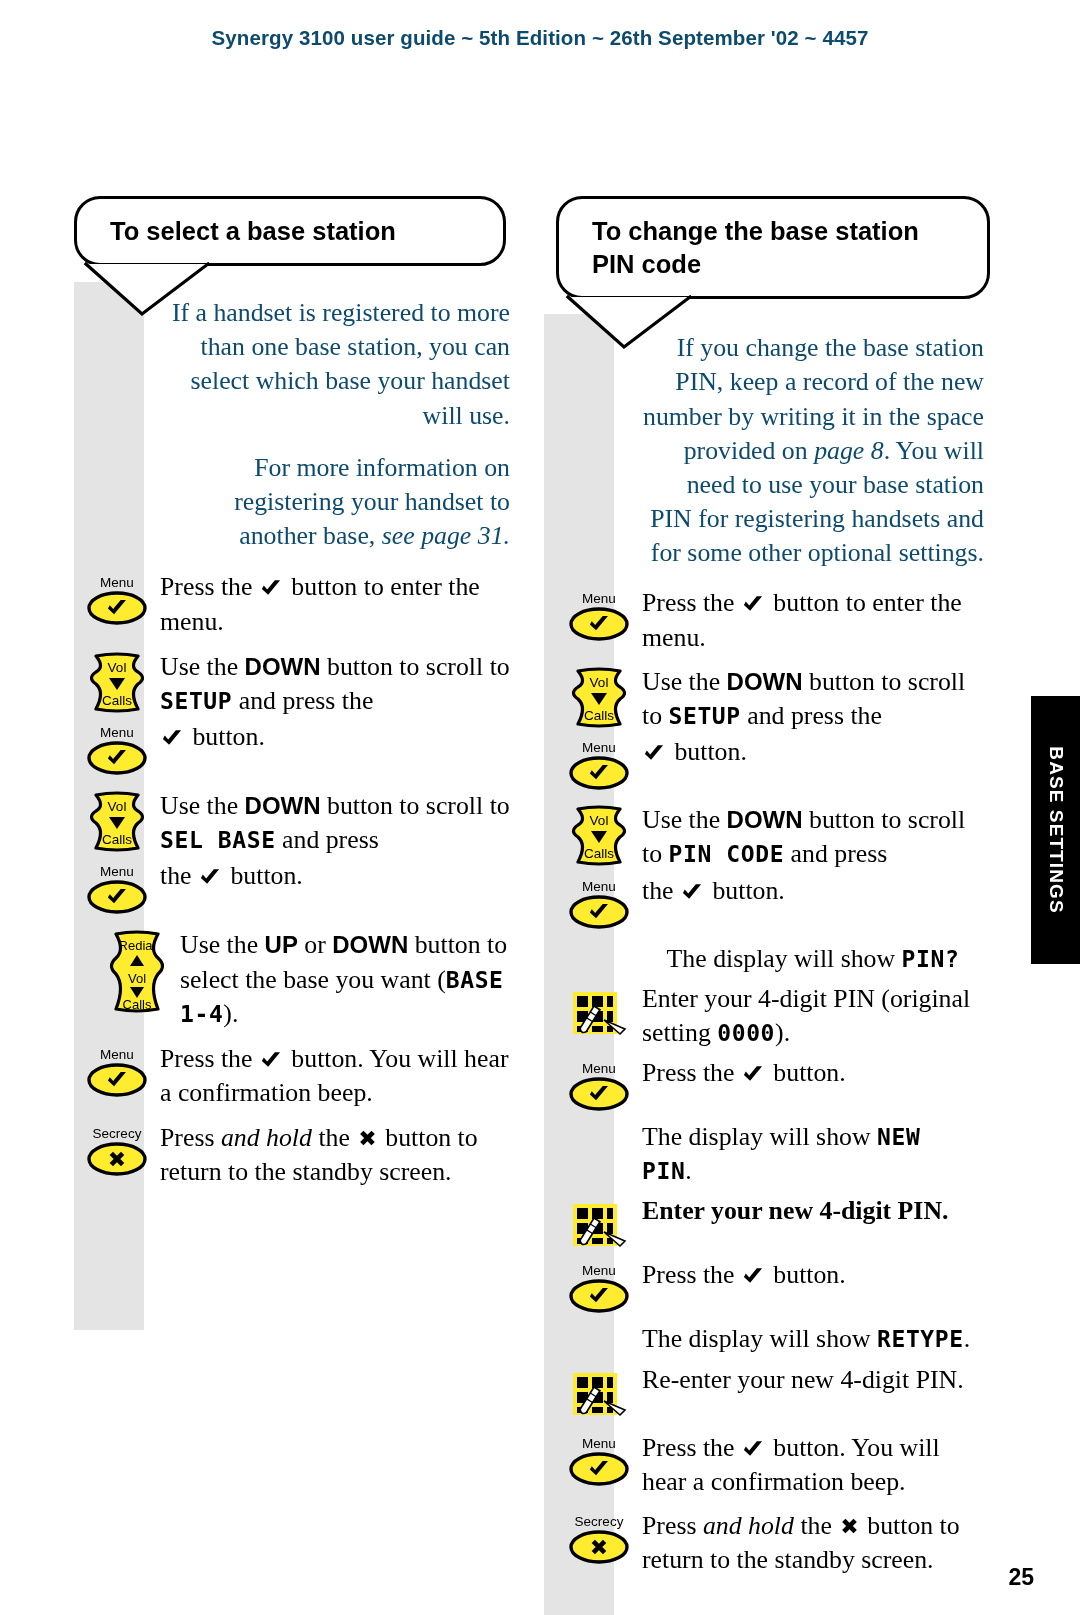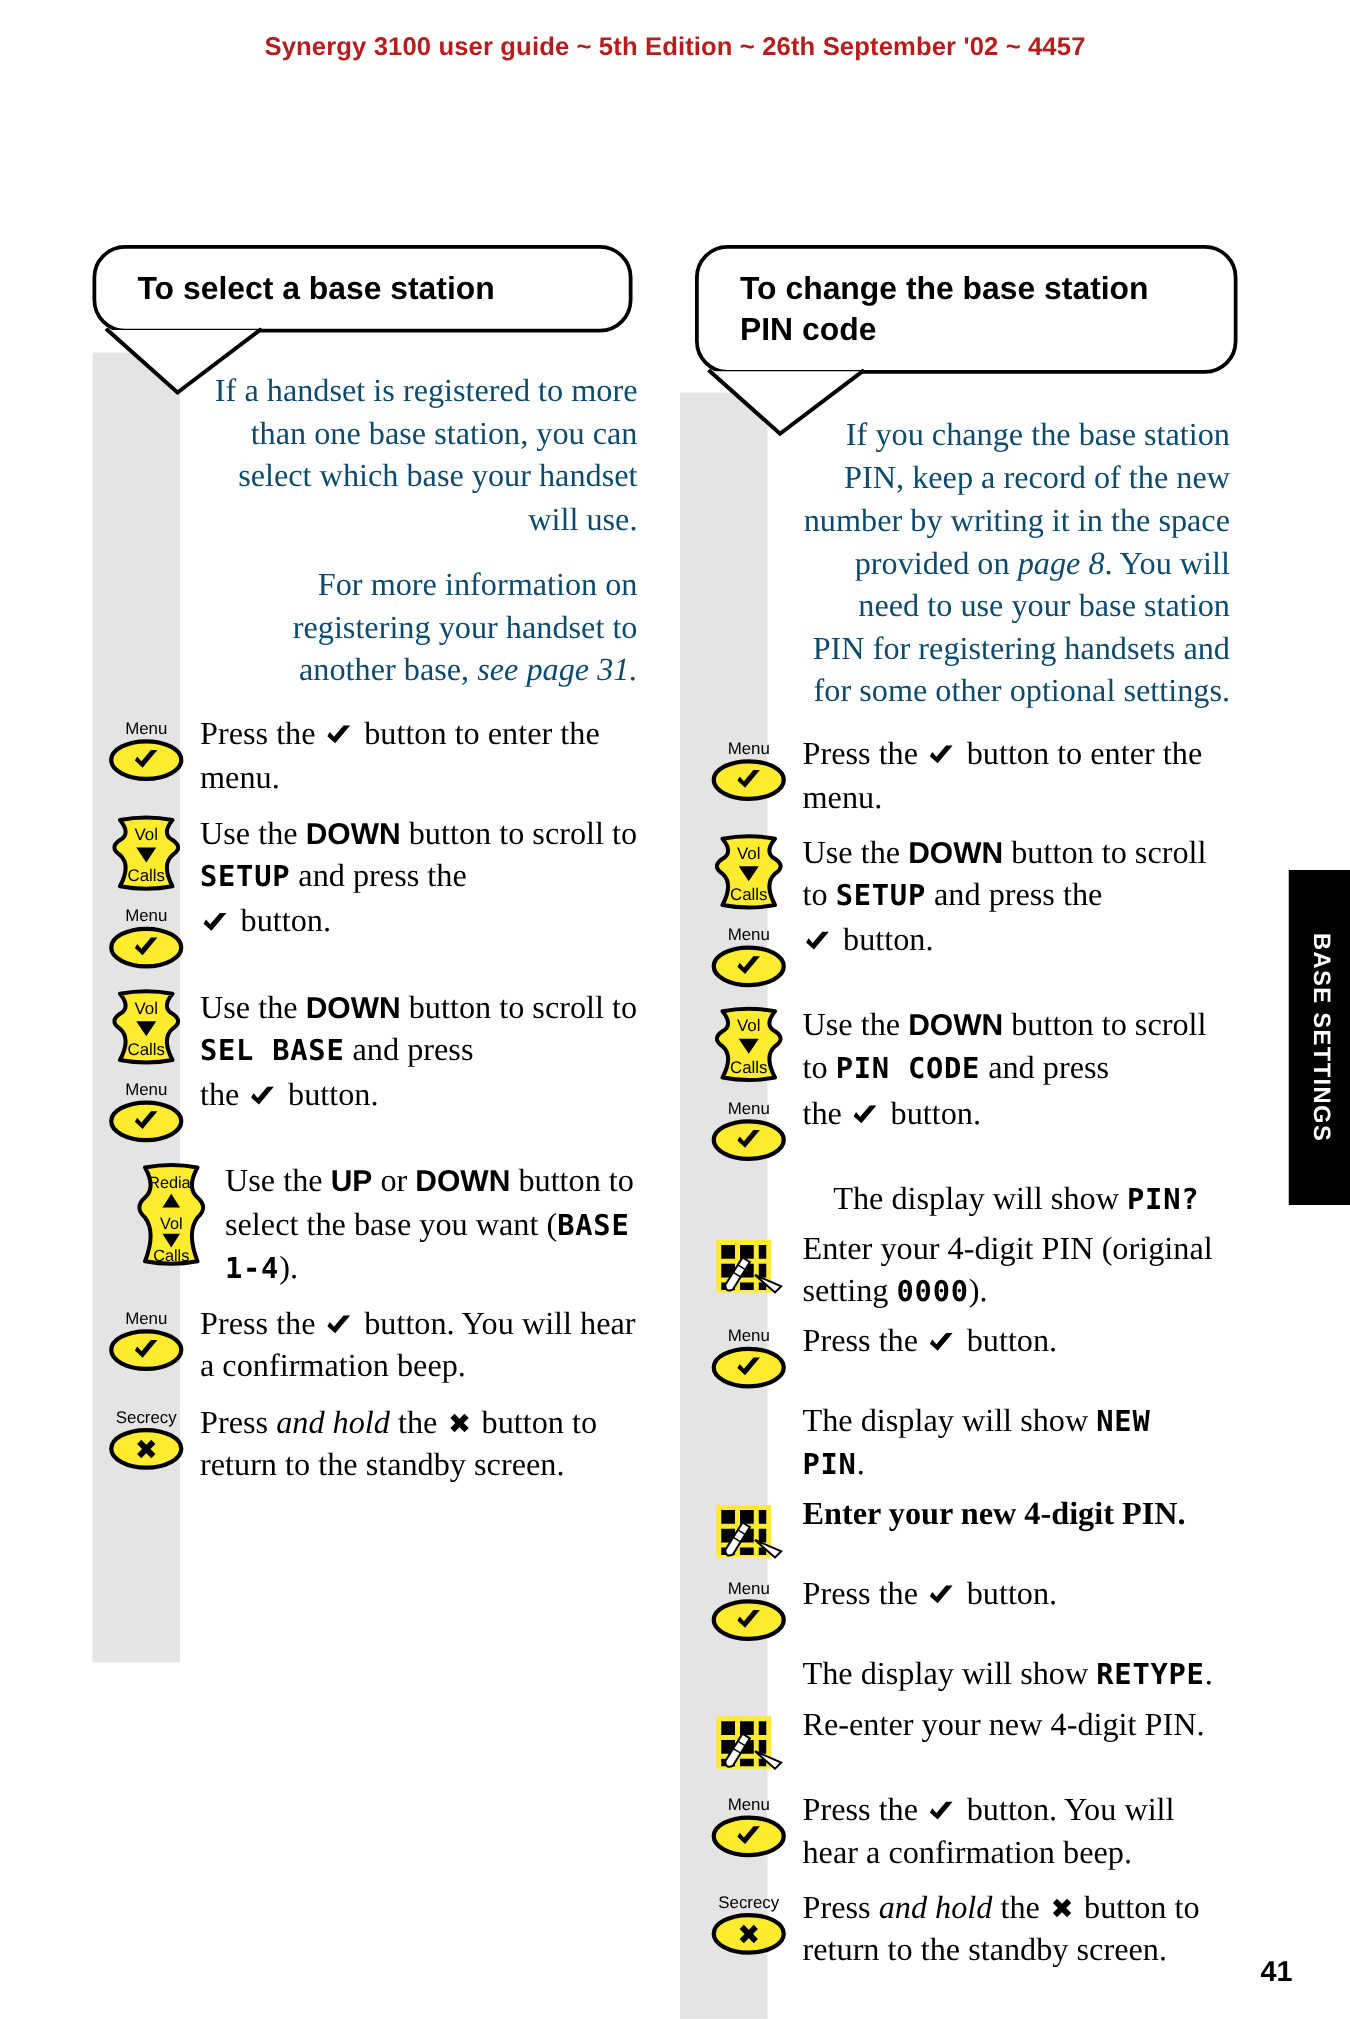--- a/index.html
+++ b/index.html
@@ -17,21 +17,21 @@
   .running-header {
     position: absolute;
     top: 26px;
     left: 0;
     width: 1080px;
     text-align: center;
     font-family: "Liberation Sans", sans-serif;
     font-weight: bold;
     font-size: 20.5px;
     letter-spacing: 0.1px;
-    color: #b91c1c;
+    color: #0c4a6e;
   }
 
   
   .col {
     position: absolute;
     top: 196px;
   }
   .col-left  { left: 74px;  width: 436px; }
   .col-right { left: 544px; width: 440px; padding-left: 12px; }
 
@@ -540,13 +540,13 @@
         </div>
       <div class="step-text">Press <i class="em">and hold</i> the <span class="glyph-x">✖</span> button to return to the standby screen.</div>
     </div>
     </div>
 </div>
 
 <div class="side-tab">
   <span>BASE SETTINGS</span>
 </div>
 
-<div class="folio">41</div>
+<div class="folio">25</div>
 
 </body></html>

